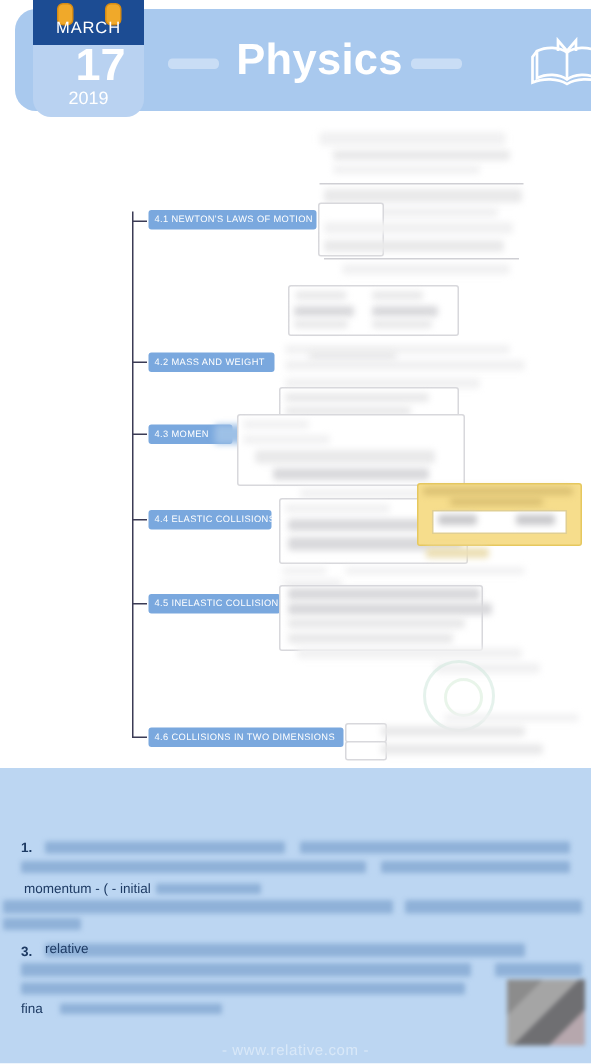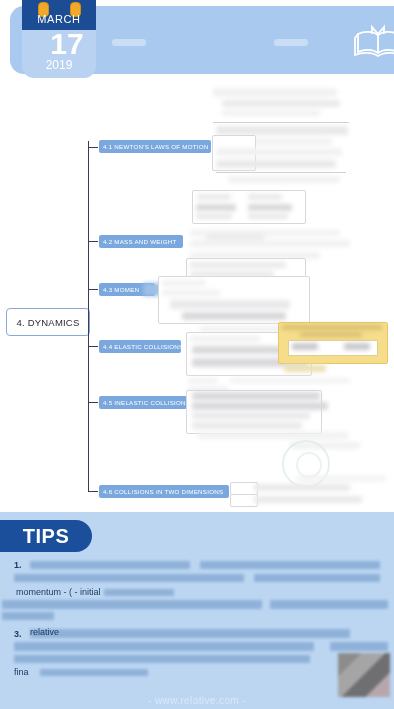--- a/index.html
+++ b/index.html
@@ -129,36 +129,36 @@
       <div class="cal-ring r1"></div>
       <div class="cal-ring r2"></div>
       <div class="cal-month">MARCH</div>
       <div class="cal-day">17</div>
       <div class="cal-year">2019</div>
     </div>
 
     <div class="title-wrap">
       <div class="title-rule l"></div>
       <div class="title-rule r"></div>
+      <div class="title">Physics</div>
     </div>
 
     <div class="book-icon">
       <svg viewBox="0 0 54 40" width="54" height="40" fill="none" stroke="#ffffff" stroke-width="1.8">
         <path d="M27 12 L21 5 L21 12"></path>
         <path d="M27 12 L33 5 L33 12"></path>
         <path d="M27 13 C22 9 13 9 7 12 L7 30 C13 27 22 27 27 31 C32 27 41 27 47 30 L47 12 C41 9 32 9 27 13 Z"></path>
         <path d="M27 13 L27 31"></path>
         <path d="M7 12 L4 16 L4 33 C11 30 21 30 27 34 C33 30 43 30 50 33 L50 16 L47 12"></path>
       </svg>
     </div>
   </div>
 
   <div class="map">
 
-    <div class="root">4. DYNAMICS</div>
     <div class="spine"></div>
 
     <div class="branch" style="top:67px;"></div>
     <div class="branch" style="top:161px;"></div>
     <div class="branch" style="top:209px;"></div>
     <div class="branch" style="top:266px;"></div>
     <div class="branch" style="top:322px;"></div>
     <div class="branch" style="top:411px;"></div>
 
     <div class="node" style="left:99px;top:60px;width:112px;">4.1 NEWTON'S LAWS OF MOTION</div>
@@ -235,23 +235,20 @@
 
     <div class="blur l" style="left:296px;top:396px;width:90px;height:5px;"></div>
     <div class="bx" style="left:230px;top:402px;width:26px;height:11px;"></div>
     <div class="bx" style="left:230px;top:414px;width:26px;height:11px;"></div>
     <div class="blur" style="left:254px;top:404px;width:96px;height:7px;"></div>
     <div class="blur" style="left:254px;top:416px;width:108px;height:7px;"></div>
   </div>
 
   <div class="tips">
 
-    <div class="tips-badge">
-      <span>TIPS</span>
-    </div>
 
     <div class="tip" style="top:48px;">
       <div class="tip-num">1.</div>
       <div class="tline" style="left:16px;top:1px;width:160px;height:8px;"></div>
       <div class="tline" style="left:186px;top:1px;width:180px;height:8px;"></div>
       <div class="tline" style="left:0px;top:14px;width:230px;height:8px;"></div>
       <div class="tline" style="left:240px;top:14px;width:126px;height:8px;"></div>
       <div class="tip-txt" style="top:27px;left:2px;">momentum - ( - initial</div>
       <div class="tline" style="left:90px;top:29px;width:70px;height:7px;"></div>
     </div>

